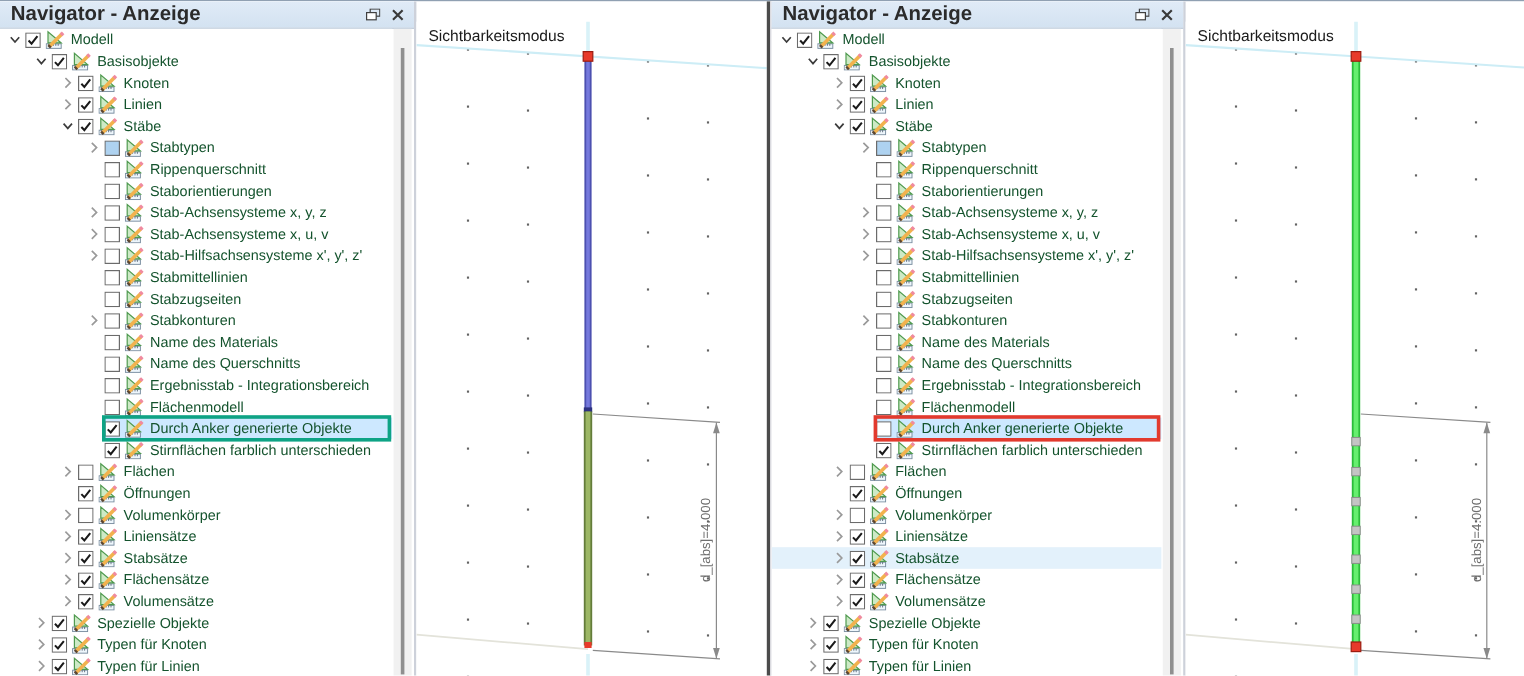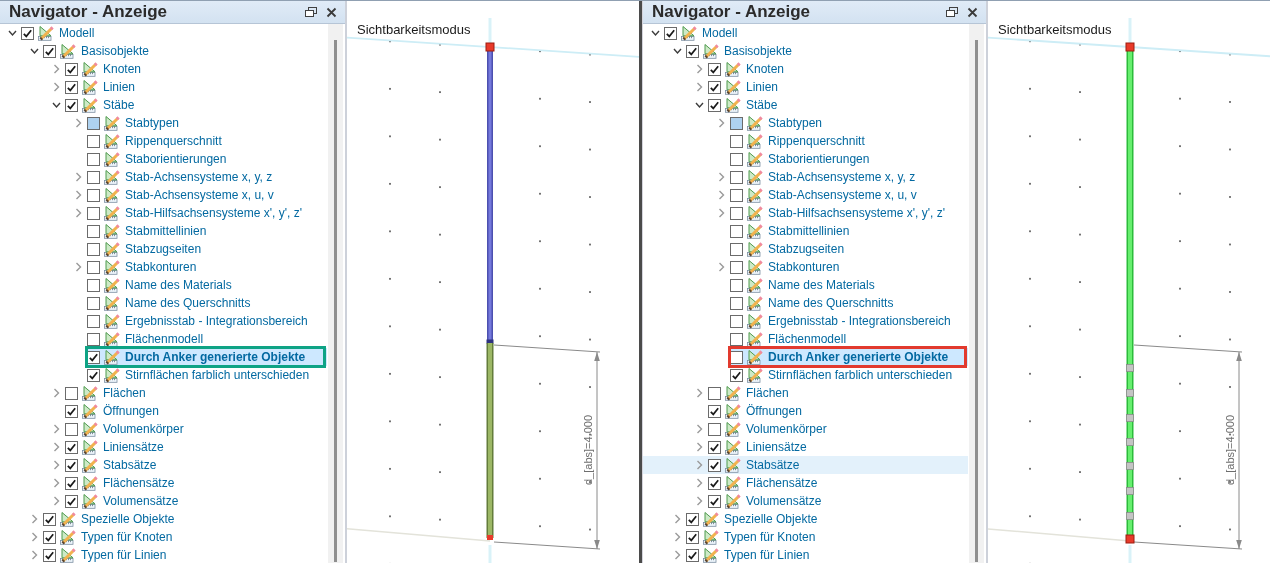--- a/index.html
+++ b/index.html
@@ -11,25 +11,25 @@
               background:linear-gradient(#e0ebf7,#d3e2f1); border-bottom:1px solid #b6c5d6;
               display:flex; align-items:center; }
   .titlebar .tb-text { font-size:17px; font-weight:bold; color:#2b2b2b; padding-left:9px; flex:1;
                        white-space:nowrap; overflow:hidden; }
   .tb-btn { width:20px; height:18px; display:flex; align-items:center; justify-content:center; cursor:pointer; }
   .tree { position:absolute; top:23px; left:0; right:18px; bottom:0; overflow:hidden; background:#fff; }
   .trow { position:relative; height:18px; display:flex; align-items:center; white-space:nowrap; }
   .trow.hover { background:#e3f1fb; }
   .exp { width:15px; height:12px; flex:0 0 15px; display:flex; align-items:center; cursor:pointer; }
   .rowfill { position:relative; display:flex; align-items:center; height:18px; flex:1; min-width:0; }
-  .rowfill.sel { background:#cde8ff;font-weight:bold; }
+  .rowfill.sel { background:#cde8ff; }
   .annot { position:absolute; left:-2px; right:1px; top:-2px; bottom:-2px; border:3px solid; pointer-events:none; z-index:5; }
   .cb { width:13px; height:13px; flex:0 0 13px; margin-right:4px; cursor:pointer; }
   .obj-icon { width:17px; height:16px; flex:0 0 17px; margin-right:4px; }
-  .tlabel { font-size:12px; color:#0369a1; padding-right:4px; cursor:default; }
+  .tlabel { font-size:12px; color:#14532d; padding-right:4px; cursor:default; }
   .sb-track { position:absolute; top:23px; bottom:0; width:15px; background:#f1f1f1; }
   .sb-thumb { position:absolute; left:6px; width:3px; top:16px; bottom:2px; background:#8f8f8f; }
   .nav-border { border-right:2px solid #cdd1da; }
   .viewport { position:absolute; top:17px; height:563px; background:#fff; }
   .vp-title { position:absolute; top:4px; left:10px; font-size:13px; color:#1a1a1a; }
   .divider { position:absolute; top:0; height:563px; width:3px; background:#4b4b4b; }
   svg { display:block; }
 </style>
 </head>
 <body>

